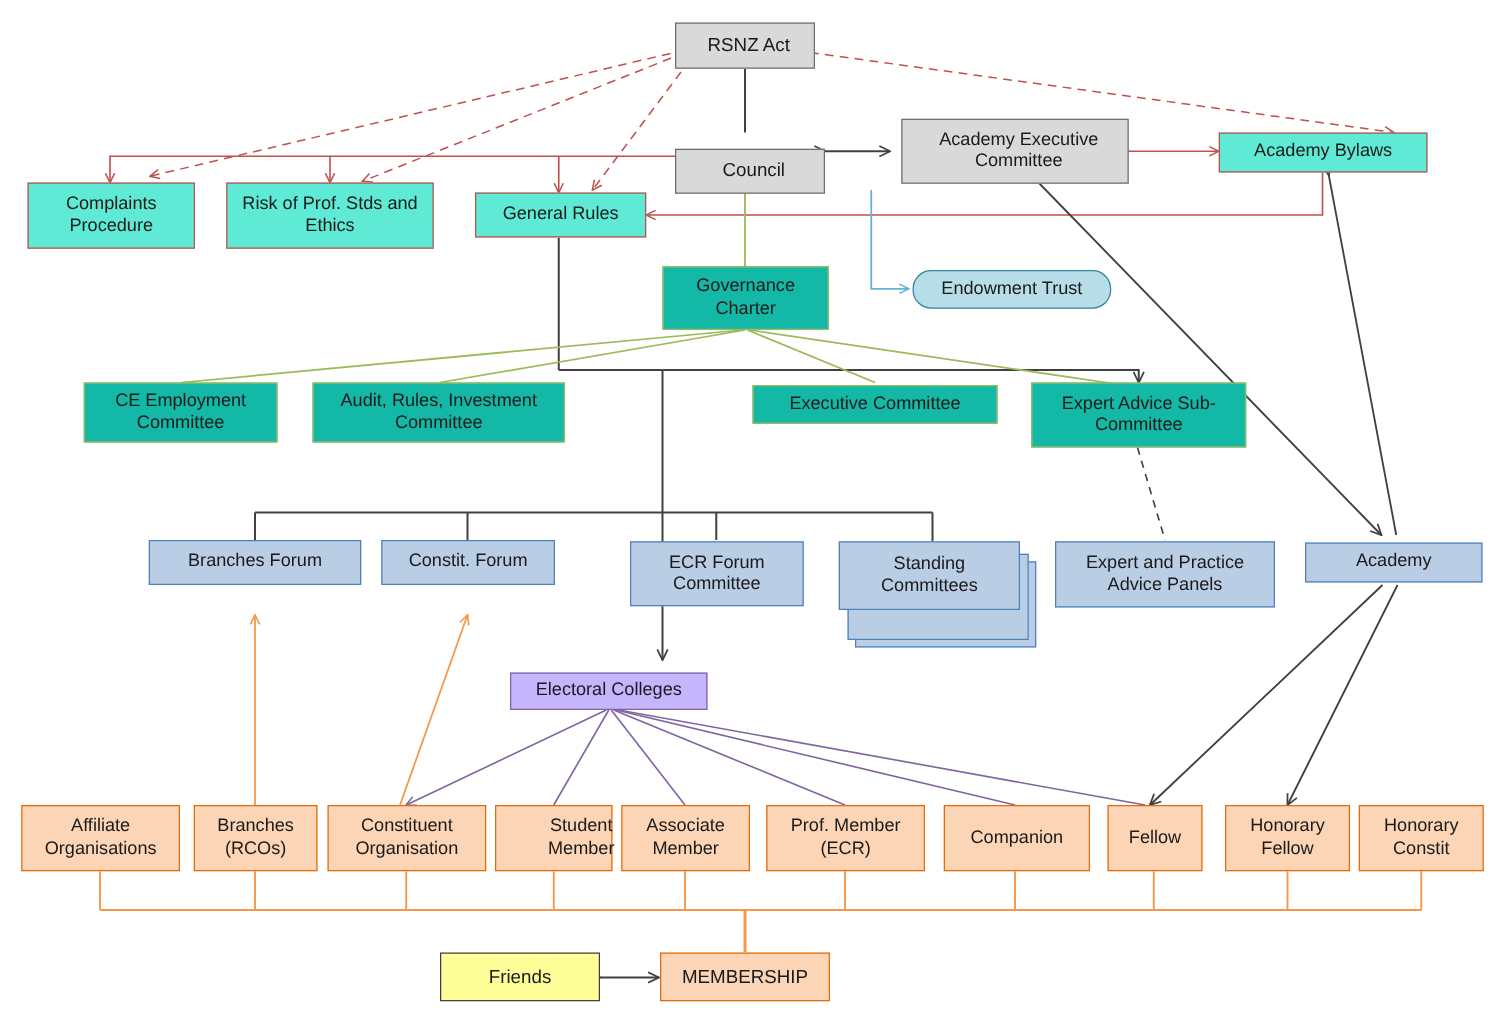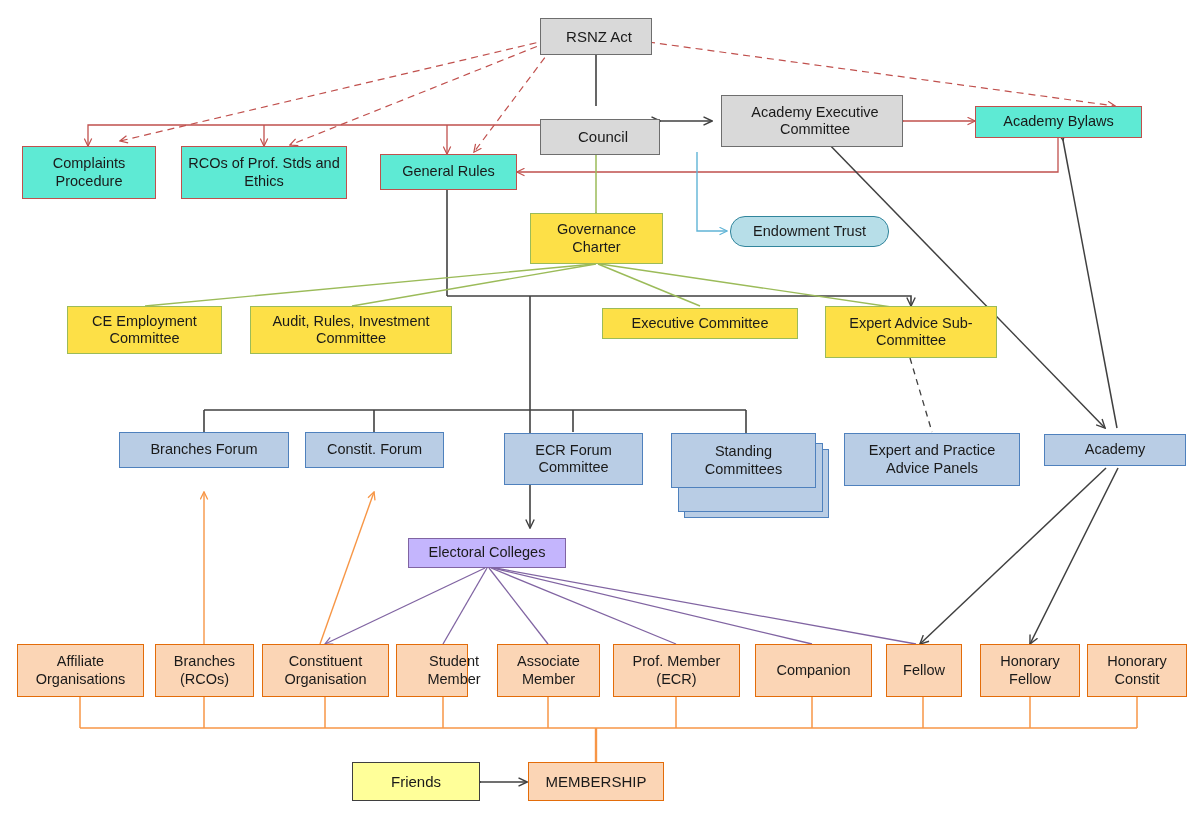--- a/index.html
+++ b/index.html
@@ -31,21 +31,21 @@
     text-align: center;
     line-height: 1.18;
     color: #1a1a1a;
     border-style: solid;
     border-width: 1.3px;
     padding: 2px 4px;
     z-index: 3;
   }
   .n-grey   { background: #D9D9D9; border-color: #6E6E6E; padding-left: 10px; }
   .n-red    { background: #5eead4; border-color: #C0504D; }
-  .n-green  { background: #fde047; border-color: #9BBB59; }
+  .n-green  { background: #14b8a6; border-color: #9BBB59; }
   .n-blue   { background: #B9CDE5; border-color: #4F81BD; }
   .n-purple { background: #c4b5fd; border-color: #8064A2; }
   .n-orange { background: #FBD5B5; border-color: #E36C09; }
   .n-cyan   { background: #B7DEE8; border-color: #31859C; border-radius: 15px; }
   .n-yellow { background: #FFFF99; border-color: #3F3F3F; border-width: 1.6px; }
 
   .stack-shadow {
     position: absolute;
     box-sizing: border-box;
     background: #B9CDE5;
@@ -176,21 +176,21 @@
 
   <div class="node n-red" style="left:975px; top:106px; width:167px; height:32px; font-size:14.5px;">
     <span>Academy Bylaws</span>
   </div>
 
   <div class="node n-red" style="left:22px; top:146px; width:134px; height:53px; font-size:14.5px;">
     <span>Complaints Procedure</span>
   </div>
 
   <div class="node n-red" style="left:181px; top:146px; width:166px; height:53px; font-size:14.5px;">
-    <span>RCOs of Prof. Stds and Ethics</span>
+    <span>Risk of Prof. Stds and Ethics</span>
   </div>
 
   <div class="node n-red" style="left:380px; top:154px; width:137px; height:36px; font-size:14.5px;">
     <span>General Rules</span>
   </div>
 
   <div class="node n-green" style="left:530px; top:213px; width:133px; height:51px; font-size:14.5px;">
     <span>Governance Charter</span>
   </div>
 
@@ -249,21 +249,21 @@
   </div>
 
   <div class="node n-orange" style="left:155px; top:644px; width:99px; height:53px; font-size:14.5px;">
     <span>Branches (RCOs)</span>
   </div>
 
   <div class="node n-orange" style="left:262px; top:644px; width:127px; height:53px; font-size:14.5px;">
     <span>Constituent Organisation</span>
   </div>
 
-  <div class="node n-orange" style="left:396px; top:644px; width:72px; height:53px; font-size:14.5px;padding-left:48px;">
+  <div class="node n-orange" style="left:396px; top:644px; width:94px; height:53px; font-size:14.5px;padding-left:48px;">
     <span>Student Member</span>
   </div>
 
   <div class="node n-orange" style="left:497px; top:644px; width:103px; height:53px; font-size:14.5px;">
     <span>Associate Member</span>
   </div>
 
   <div class="node n-orange" style="left:613px; top:644px; width:127px; height:53px; font-size:14.5px;">
     <span>Prof. Member (ECR)</span>
   </div>

